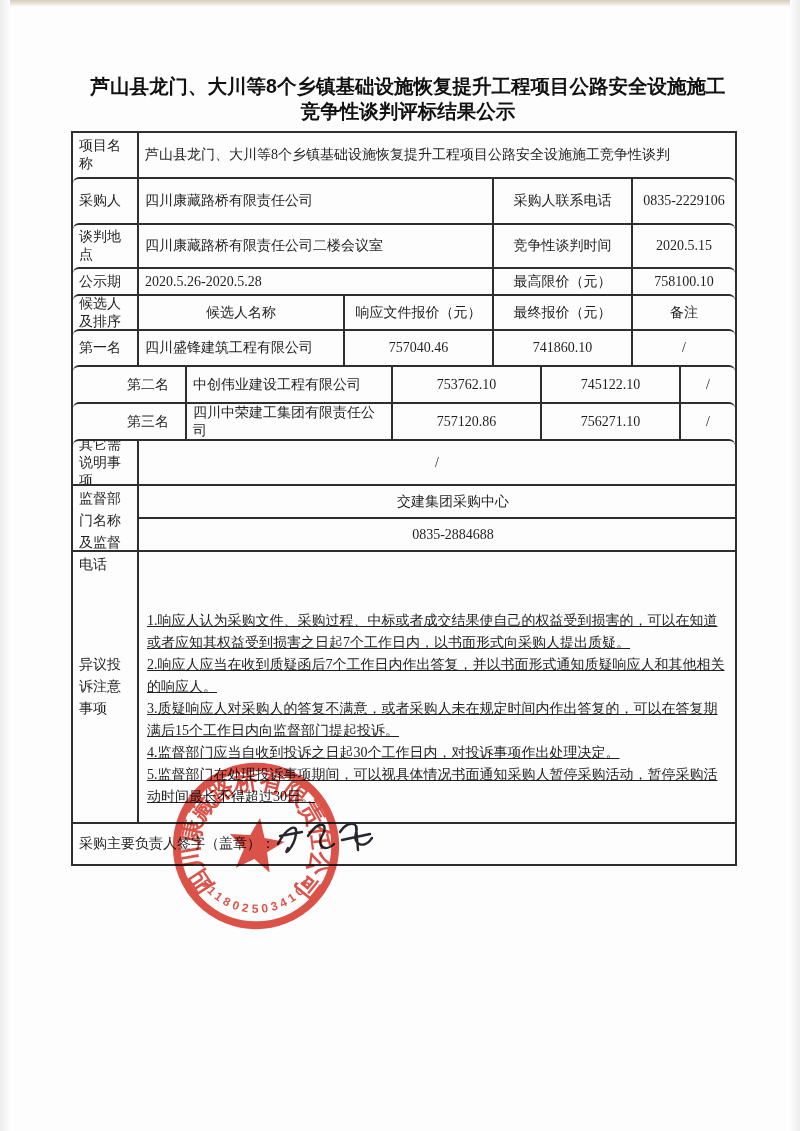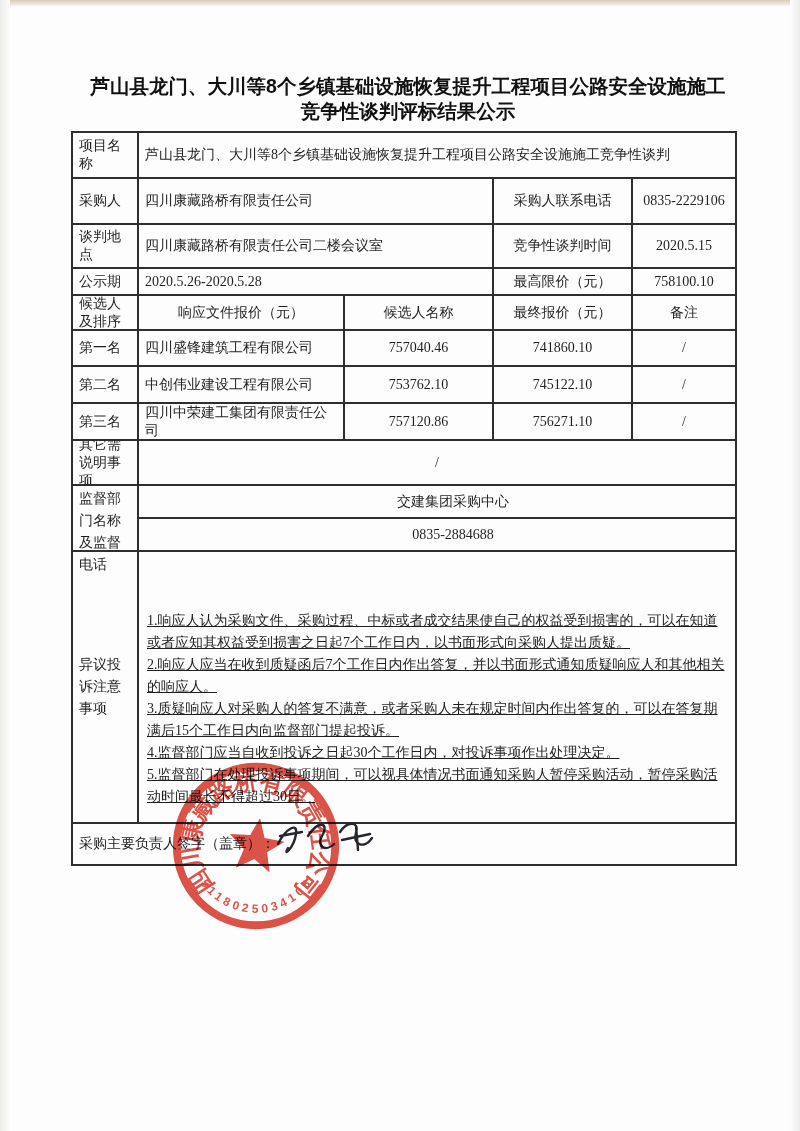--- a/index.html
+++ b/index.html
@@ -26,34 +26,34 @@
     text-align:center;font-family:"Liberation Sans", sans-serif;
     font-weight:bold;font-size:19.5px;line-height:25px;color:#111;
   }
   .tbl{
     position:absolute;left:71px;top:131px;width:666px;
     border:2px solid var(--bc);box-sizing:border-box;
     font-size:14px;
   }
   .row{
     display:grid;grid-template-columns:64px 206px 149px 139px 1fr;
-    box-sizing:border-box;border-top:2px solid var(--bc);
+    box-sizing:border-box;border-top:2px solid var(--bc);border-radius:6px;
   }
   .row.first{border-top:none;}
   .c{
     border-left:2px solid var(--bc);box-sizing:border-box;
     display:flex;align-items:center;padding:2px 6px;
     line-height:18px;overflow:hidden;
   }
   .c.nb{border-left:none;}
   .cc{justify-content:center;text-align:center;}
   .s23{grid-column:2 / span 2;}
   .s25{grid-column:2 / -1;}
   .h44{height:44px;} .h46{height:46px;} .h27{height:27px;} .h35{height:35px;}
-  .h36{height:36px;} .h37{height:37px;} .h45{height:45px;} .h42{height:42px;}
+  .h36{height:36px;} .h37{height:37px;padding-left:48px;} .h45{height:45px;} .h42{height:42px;}
   .row2col{display:grid;grid-template-columns:64px 1fr;box-sizing:border-box;border-top:2px solid var(--bc);}
   .subcol{display:flex;flex-direction:column;border-left:2px solid var(--bc);}
   .sub{box-sizing:border-box;display:flex;align-items:center;justify-content:center;text-align:right;padding-left:32px;}
   .sub.h31{height:31px;}
   .sub.h33{height:33px;border-top:2px solid var(--bc);}
   .big{height:272px;}
   .biglabel{display:flex;align-items:center;padding:2px 6px;line-height:22px;box-sizing:border-box;}
   .bigcontent{
     border-left:2px solid var(--bc);box-sizing:border-box;
     padding:58px 6px 0 8px;line-height:22px;text-decoration:underline;
@@ -101,22 +101,22 @@
 
     <div class="row h27">
       <div class="c nb">公示期</div>
       <div class="c s23">2020.5.26-2020.5.28</div>
       <div class="c cc">最高限价（元）</div>
       <div class="c cc">758100.10</div>
     </div>
 
     <div class="row h35">
       <div class="c nb">候选人及排序</div>
+      <div class="c cc">候选人名称</div>
       <div class="c cc">响应文件报价（元）</div>
-      <div class="c cc">候选人名称</div>
       <div class="c cc">最终报价（元）</div>
       <div class="c cc">备注</div>
     </div>
 
     <div class="row h36">
       <div class="c nb">第一名</div>
       <div class="c">四川盛锋建筑工程有限公司</div>
       <div class="c cc">757040.46</div>
       <div class="c cc">741860.10</div>
       <div class="c cc">/</div>

